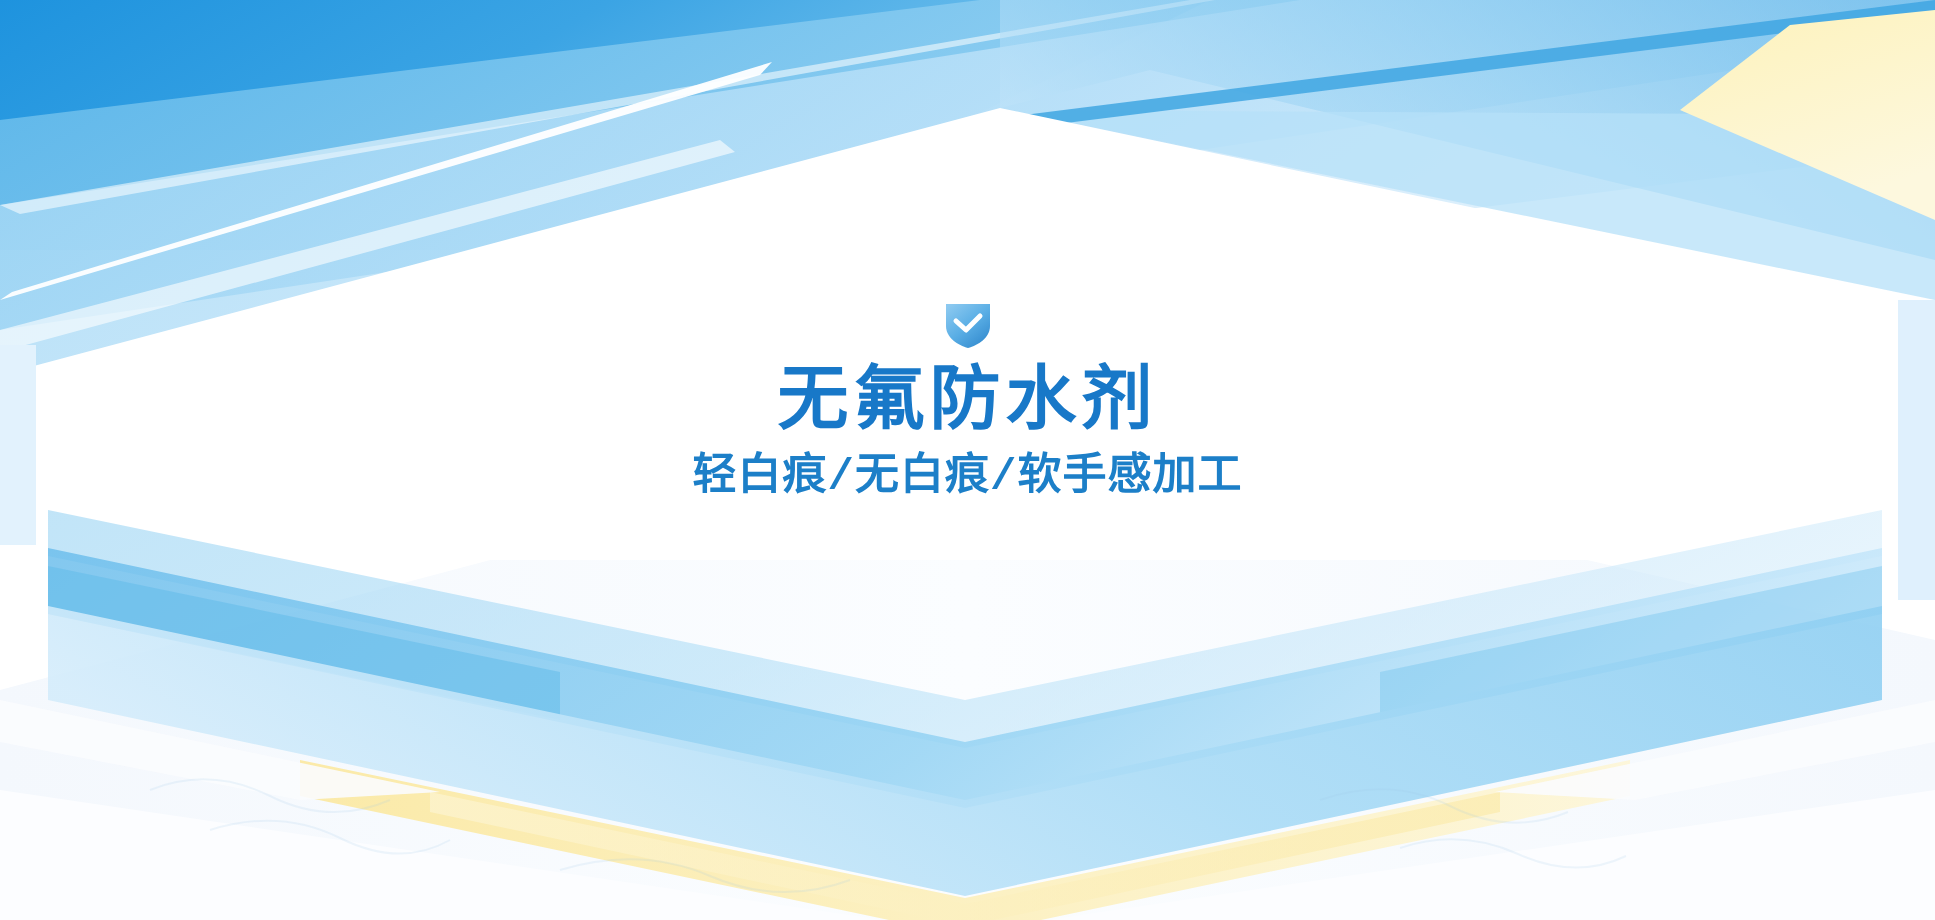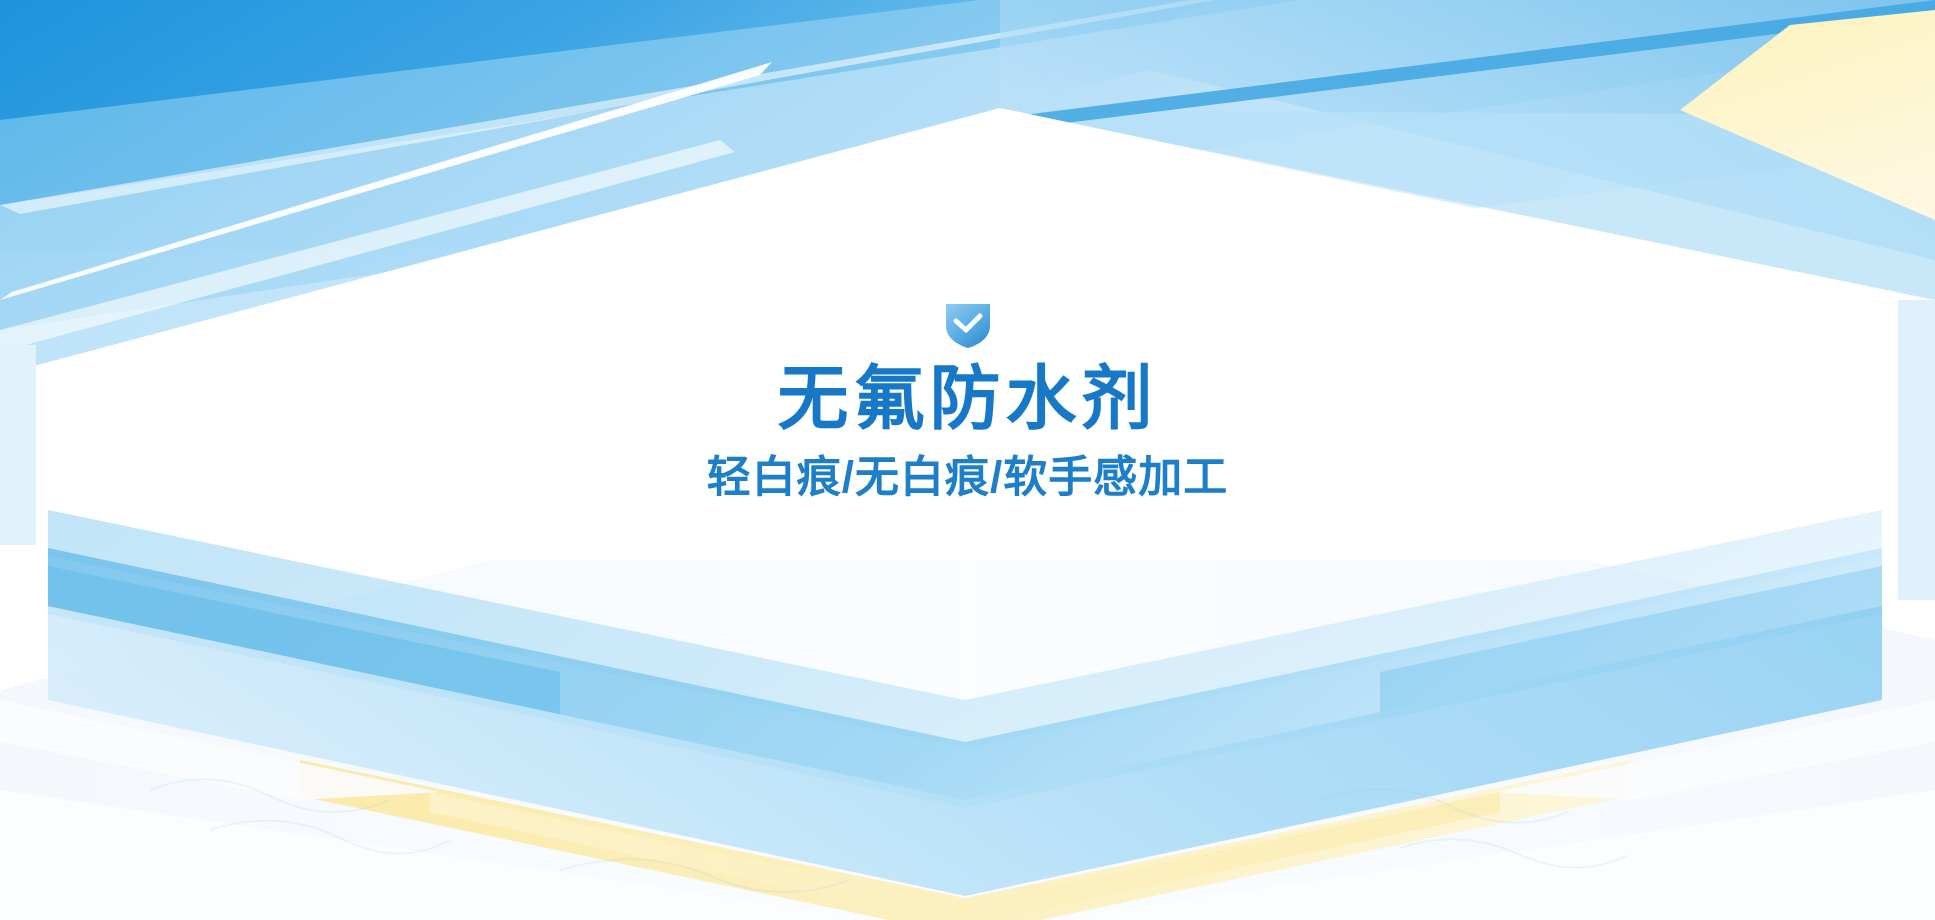--- a/index.html
+++ b/index.html
@@ -62,20 +62,21 @@
 
   .subheadline {
     margin: 16px 0 4px 0;
     font-size: 44px;
     font-weight: 700;
     letter-spacing: 1px;
     color: #1c7fc8;
     line-height: 1.1;
     white-space: nowrap;
     pointer-events: auto;
+    font-family: Liberation Mono, monospace;
   }
 </style>
 </head>
 <body>
 
 <div class="banner">
 
   <svg class="banner-bg" viewBox="0 0 1935 920" preserveAspectRatio="none">
     <defs>
       <linearGradient id="gTopDeep" x1="0" y1="0" x2="1" y2="0.35">

